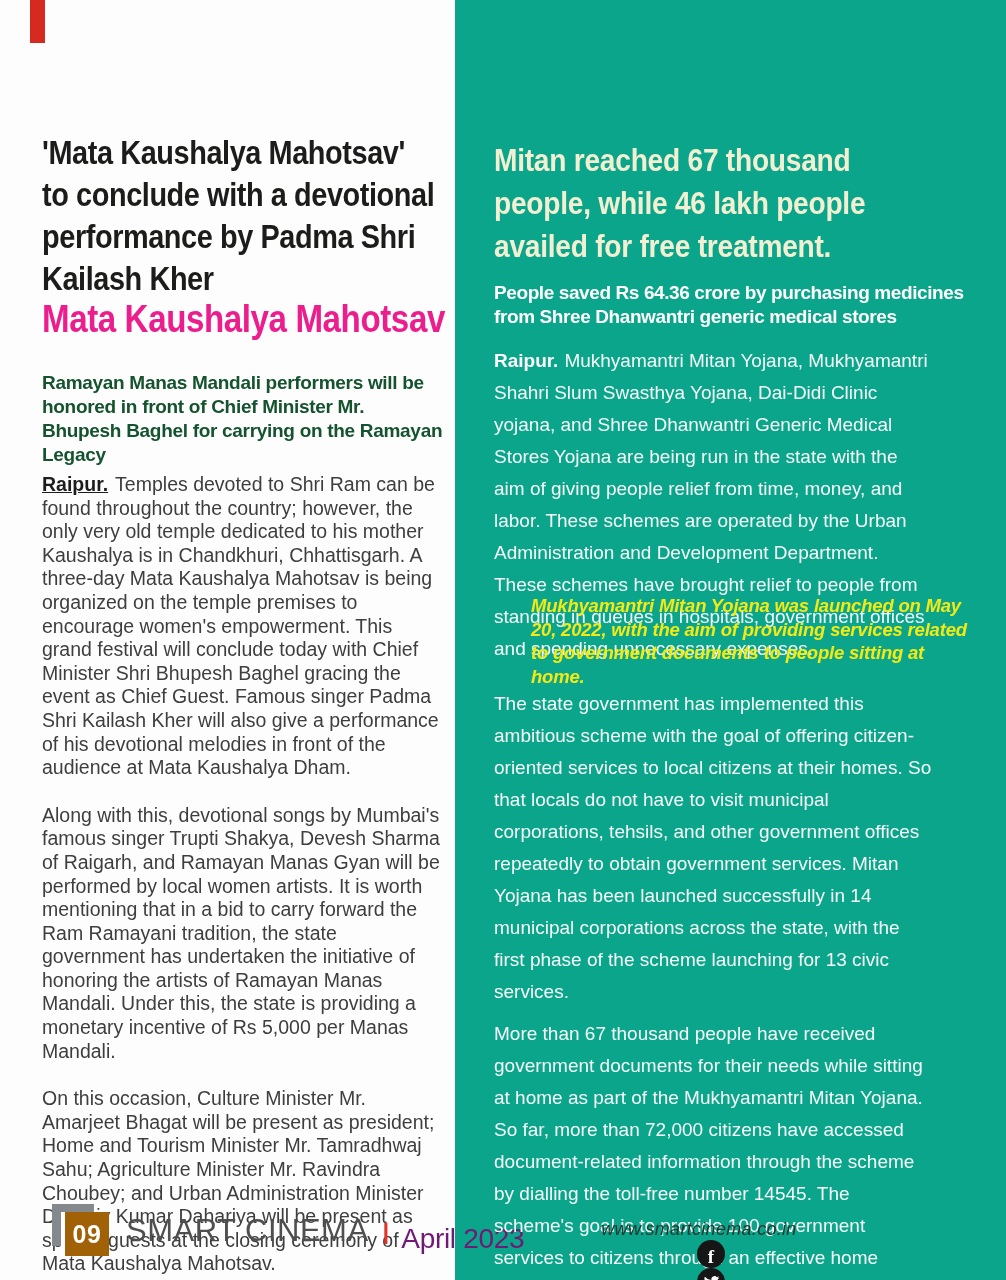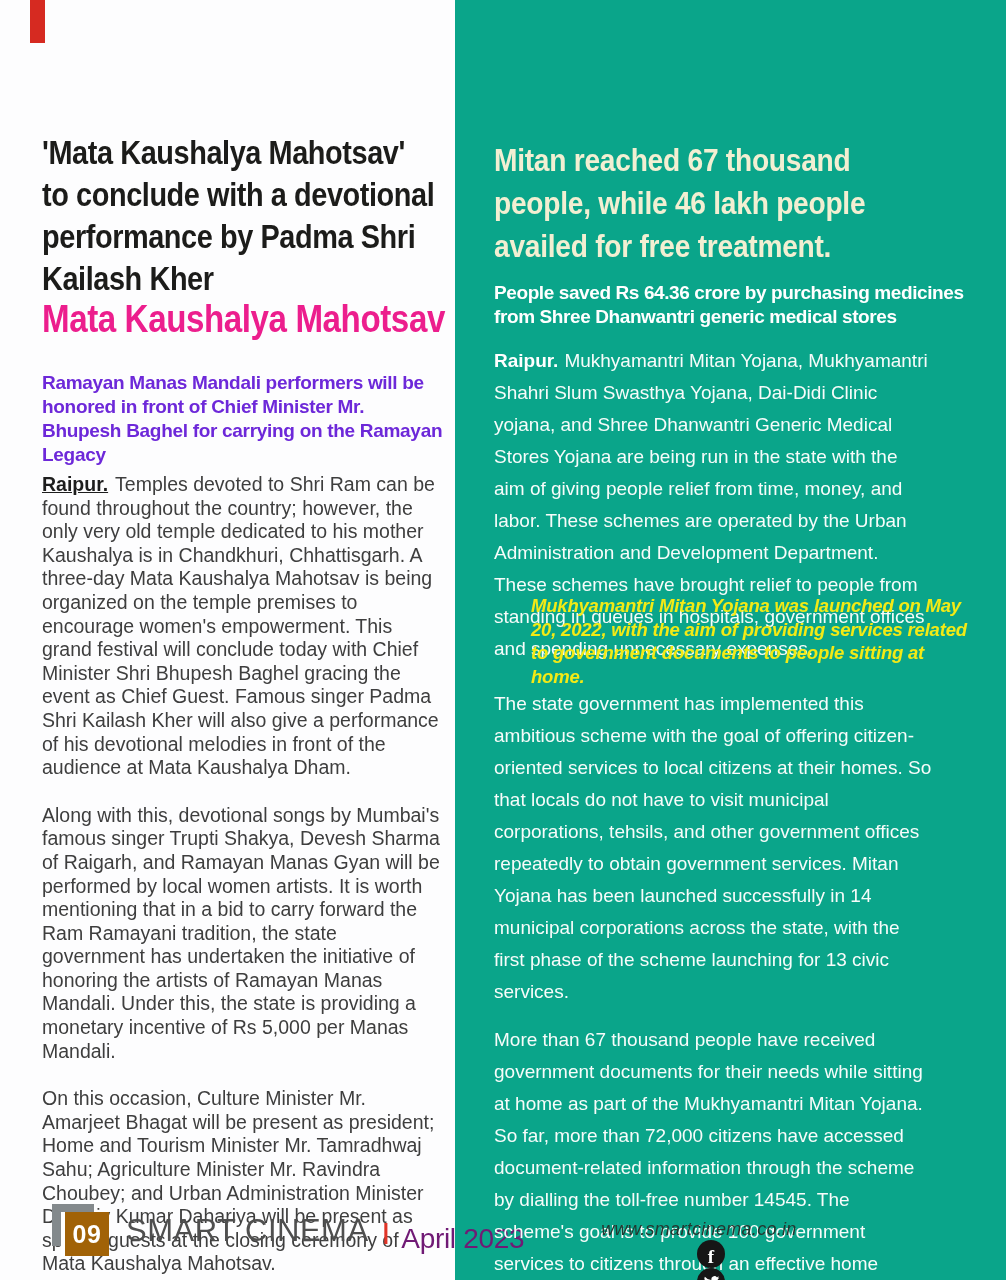--- a/index.html
+++ b/index.html
@@ -33,21 +33,21 @@
   }
   .l-subheadline {
     position: absolute; left: 42px; top: 297px; width: 480px;
     font-size: 39px; font-weight: bold; color: #ec1e8d;
     letter-spacing: -0.5px;
     transform: scaleX(0.85); transform-origin: 0 0;
     white-space: nowrap;
   }
   .l-standfirst {
     position: absolute; left: 42px; top: 371px; width: 404px;
-    font-size: 19px; font-weight: bold; color: #6d28d9;
+    font-size: 19px; font-weight: bold; color: #14532d;
     line-height: 24px; letter-spacing: -0.3px;
   }
   .l-body {
     position: absolute; left: 42px; top: 457px; width: 402px;
     font-size: 19.5px; color: #3e3e3e; line-height: 23.6px;
   }
   .l-body p { margin: 16px 0 24px 0; }
   .dateline-left {
     font-weight: bold; text-decoration: underline;
     color: #1d1d1d; margin-right: 7px;
@@ -70,21 +70,21 @@
     font-size: 19px; color: #f7fcfa; line-height: 32px;
   }
   .r-body-1 { position: absolute; left: 494px; top: 345px; width: 434px; }
   .r-callout {
     position: absolute; left: 494px; top: 594px; width: 436px;
     font-size: 18.5px; font-weight: bold; font-style: italic;
     color: #f3ea15; line-height: 23.5px; letter-spacing: -0.2px; margin-left: 37px;
   }
   .r-body-2 { position: absolute; left: 494px; top: 688px; width: 438px; }
   .r-body-2 p { margin: 0; }
-  .r-body-2 p.first { margin-bottom: 16px; }
+  .r-body-2 p.first { margin-bottom: 10px; }
   .dateline-right { font-weight: bold; color: #ffffff; margin-right: 6px; }
 
   
   .footer-left {
     position: absolute; left: 52px; top: 1204px;
     display: flex; align-items: center;
   }
   .page-badge { position: relative; width: 56px; height: 54px; flex: 0 0 auto; }
   .badge-back {
     position: absolute; left: 0; top: 0;

